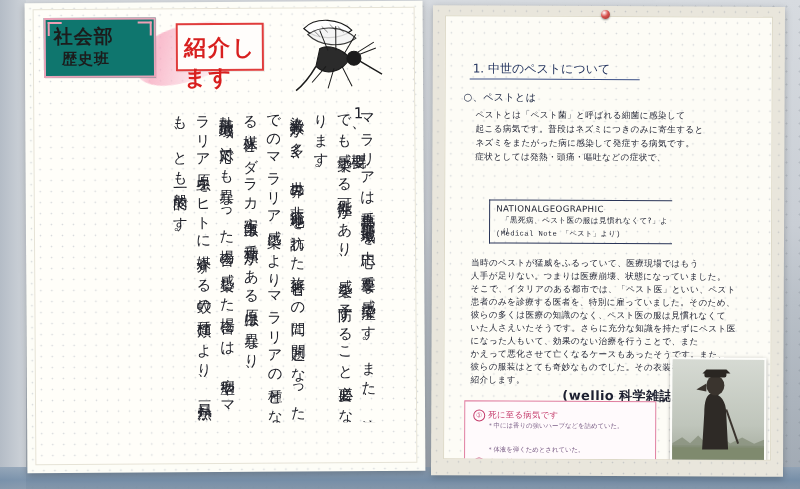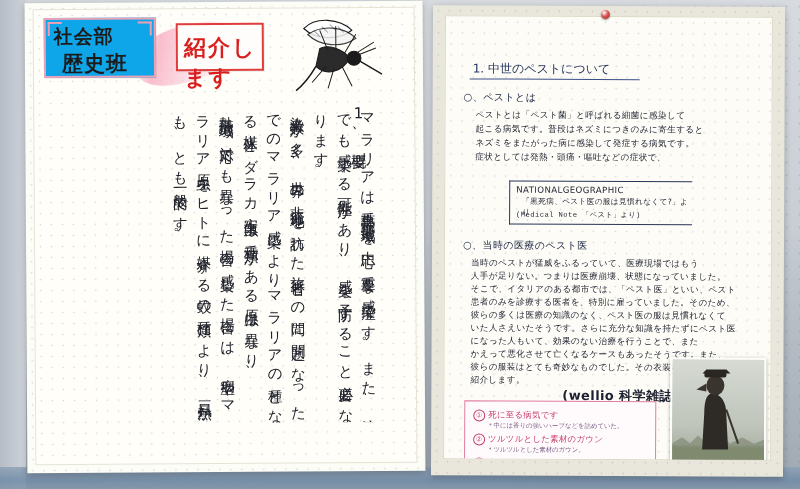--- a/index.html
+++ b/index.html
@@ -72,36 +72,36 @@
     border: 1px solid #e6e3d6;
     overflow: hidden;
   }
 
   
   .badge {
     position: absolute;
     left: 10px; top: 8px;
     width: 108px; height: 56px;
     border: 2px solid #e8a3b8;
-    background: #0ea5e9;
+    background: #0f766e;
     box-shadow: 1px 1px 0 rgba(0,0,0,0.06);
   }
   .badge .badge-line1 {
     position: absolute;
     left: 8px; top: 4px;
     font-size: 19px;
     font-weight: bold;
     letter-spacing: 1px;
     color: #1c1c1c;
     font-family: "DejaVu Sans", sans-serif;
   }
   .badge .badge-line2 {
     position: absolute;
     left: 16px; top: 30px;
-    font-size: 21px;
+    font-size: 15px;
     font-weight: bold;
     letter-spacing: 1px;
     color: #1c1c1c;
   }
   .badge-corner {
     position: absolute;
     width: 12px; height: 12px;
     border-top: 2px solid #ef9fb5;
     border-left: 2px solid #ef9fb5;
   }
@@ -233,26 +233,25 @@
     white-space: pre-wrap;
     font-family: "DejaVu Sans", sans-serif;
   }
   .r-head {
     font-size: 10px;
     color: #1a2440;
     text-align: center;
   }
   .note-box {
     position: absolute;
-    left: 44px; top: 164px;
+    left: 44px; top: 183px;
     width: 182px; height: 42px;
     border-left: 1.4px solid #2a3558;
     border-top: 1.2px solid #2a3558;
     border-bottom: 1.2px solid #2a3558;
-    margin-left: 20px;
   }
   .pink-box {
     position: absolute;
     left: 20px; top: 358px;
     width: 190px; height: 84px;
     border: 1.6px solid #e07ea0;
     background: #fffafc;
   }
   .pink-item {
     position: absolute;
@@ -372,44 +371,40 @@
       <div class="r-line" style="left:30px; top:106px;">起こる病気です。普段はネズミにつきのみに寄生すると</div>
       <div class="r-line" style="left:30px; top:120px;">ネズミをまたがった病に感染して発症する病気です。</div>
       <div class="r-line" style="left:30px; top:134px;">症状としては発熱・頭痛・嘔吐などの症状で、</div>
 
       <div class="note-box">
         <div class="r-line" style="left:6px; top:2px; font-size:8.6px;">NATIONALGEOGRAPHIC</div>
         <div class="r-line" style="left:12px; top:15px; font-size:7.6px;">「黒死病、ペスト医の服は見慣れなくて?」より</div>
         <div class="r-line" style="left:6px; top:28px; font-size:7.2px;font-family:Liberation Mono, monospace;">(Medical Note 「ペスト」より)</div>
       </div>
 
-      <div class="r-line r-head" style="left:18px; top:222px;">○、当時の医療のペスト医</div>
 
       <div class="r-line" style="left:26px; top:240px;">当時のペストが猛威をふるっていて、医療現場ではもう</div>
       <div class="r-line" style="left:26px; top:253px;">人手が足りない。つまりは医療崩壊、状態になっていました。</div>
       <div class="r-line" style="left:26px; top:266px;">そこで、イタリアのある都市では、「ペスト医」といい、ペスト</div>
       <div class="r-line" style="left:26px; top:279px;">患者のみを診療する医者を、特別に雇っていました。そのため、</div>
       <div class="r-line" style="left:26px; top:292px;">彼らの多くは医療の知識のなく、ペスト医の服は見慣れなくて</div>
       <div class="r-line" style="left:26px; top:305px;">いた人さえいたそうです。さらに充分な知識を持たずにペスト医</div>
       <div class="r-line" style="left:26px; top:318px;">になった人もいて、効果のない治療を行うことで、また</div>
       <div class="r-line" style="left:26px; top:331px;">かえって悪化させて亡くなるケースもあったそうです。また、</div>
       <div class="r-line" style="left:26px; top:344px;">彼らの服装はとても奇妙なものでした。その衣装を、</div>
       <div class="r-line" style="left:26px; top:357px; width:120px;">紹介します。</div>
       <div class="r-line" style="left:118px; top:370px; font-size:13px;font-weight:bold;">(wellio 科学雑誌より)</div>
 
       <div class="pink-box" style="top:384px;">
         <div class="pink-item" style="left:8px; top:8px;">
           <span class="circnum">①</span><span>死に至る病気です</span>
         </div>
         <div class="pink-sub" style="left:22px; top:20px;">＊中には香りの強いハーブなどを詰めていた。</div>
 
-        <div class="pink-item" style="left:8px; top:32px;">
-          <span class="circnum">②</span><span>ツルツルとした素材のガウン</span>
-        </div>
-        <div class="pink-sub" style="left:22px; top:44px;">＊ツルツルとした素材のガウン。</div>
+        <div class="pink-sub" style="left:22px; top:44px;">＊体液を弾くためとされていた。</div>
 
         <div class="pink-item" style="left:8px; top:56px;">
           <span class="circnum">③</span><span>木の杖</span>
         </div>
 
       </div>
 
       <div class="photo">
         <svg width="92" height="110" viewBox="0 0 92 110" xmlns="http://www.w3.org/2000/svg">
           <defs>

